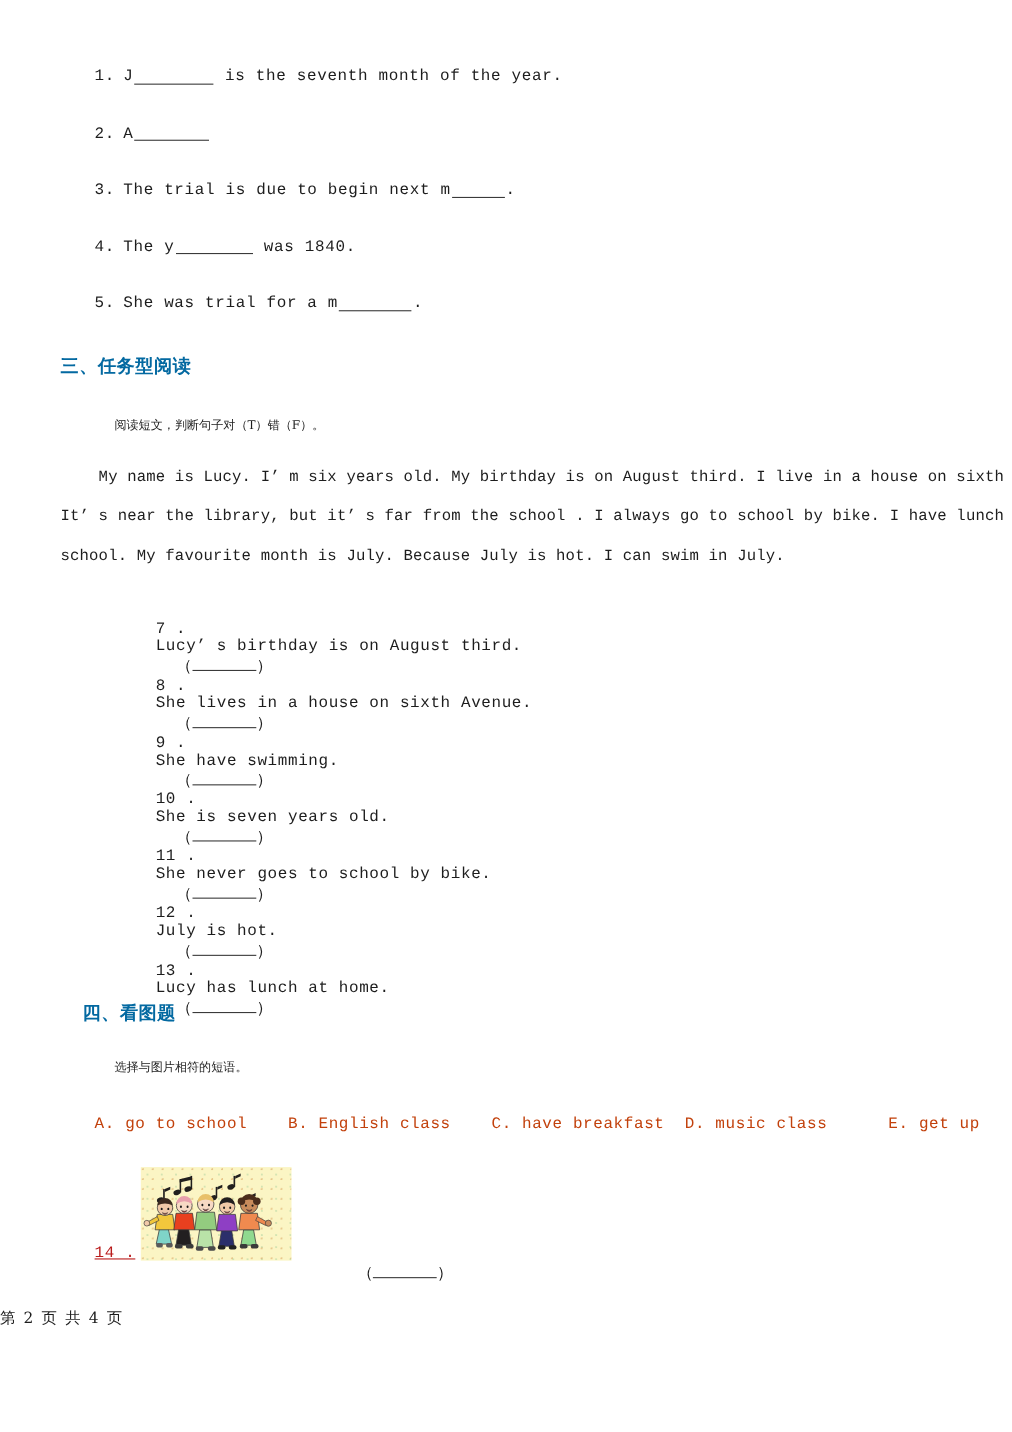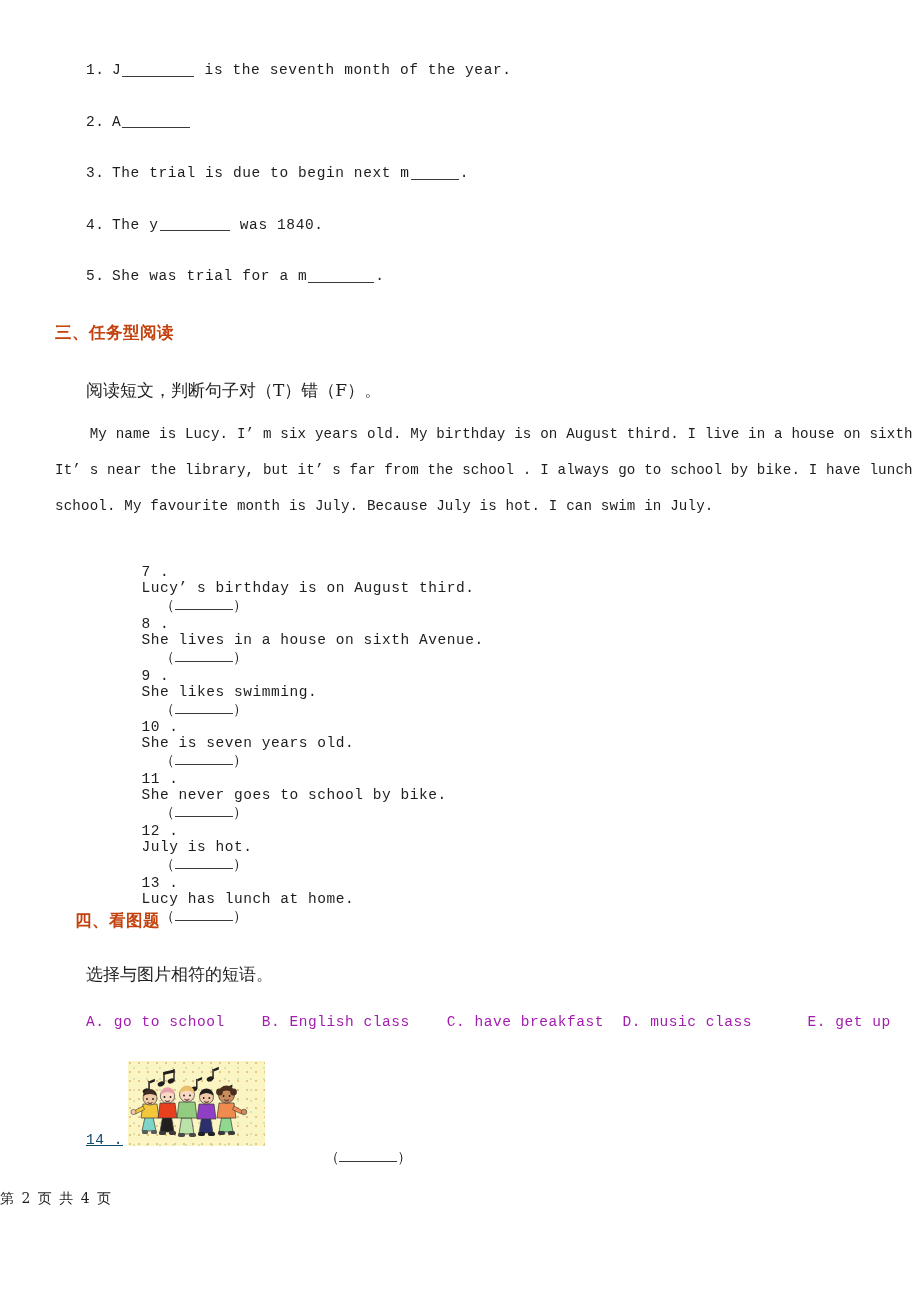--- a/index.html
+++ b/index.html
@@ -58,30 +58,30 @@
   }
 
   
   .sec-heading {
     position: absolute;
     left: 55px;
     font-family: "DejaVu Sans", "Liberation Sans", sans-serif;
     font-weight: bold;
     font-size: 16.5px;
     letter-spacing: 0.5px;
-    color: #c2410c;
+    color: #0369a1;
   }
   #sec3-heading { top: 322px; }
   #sec4-heading { top: 910px; margin-left: 20px; }
 
   .sec-instr {
     position: absolute;
-    left: 86px;
+    left: 104px;
     font-family: "DejaVu Serif", "Liberation Serif", serif;
-    font-size: 17px;
+    font-size: 11px;
     color: #1d1d1d;
     text-align: center;
   }
   #sec3-instr { top: 379px; }
   #sec4-instr { top: 963px; }
 
   
   .passage {
     position: absolute;
     left: 55px;
@@ -122,33 +122,33 @@
 
   
   .choices {
     position: absolute;
     left: 86px;
     top: 1014px;
     white-space: pre;
     font-family: "Liberation Mono", "DejaVu Sans Mono", monospace;
     font-size: 14.5px;
     letter-spacing: 0.55px;
-    color: #a21caf;
+    color: #c2410c;
   }
 
   
   .pic-q-num {
     position: absolute;
     left: 86px;
     top: 1132px;
     white-space: pre;
     font-family: "Liberation Mono", "DejaVu Sans Mono", monospace;
     font-size: 14.5px;
     letter-spacing: 0.55px;
-    color: #0c4a6e;
+    color: #b91c1c;
     text-decoration: underline;
   }
   .pic-q-answer {
     position: absolute;
     left: 290px;
     top: 1132px;
     white-space: pre;
     font-family: "Liberation Mono", "DejaVu Sans Mono", monospace;
     font-size: 14.5px;
     color: #1d1d1d;
@@ -238,21 +238,21 @@
     </div>
 
     <div class="tf-row">
       <span>8 .</span>
       <span>She lives in a house on sixth Avenue.</span>
       <span>  （<span class="paren-blank"></span>）</span>
     </div>
 
     <div class="tf-row">
       <span>9 .</span>
-      <span>She likes swimming.</span>
+      <span>She have swimming.</span>
       <span>  （<span class="paren-blank"></span>）</span>
     </div>
 
     <div class="tf-row">
       <span>10 .</span>
       <span>She is seven years old.</span>
       <span>  （<span class="paren-blank"></span>）</span>
     </div>
 
     <div class="tf-row">

